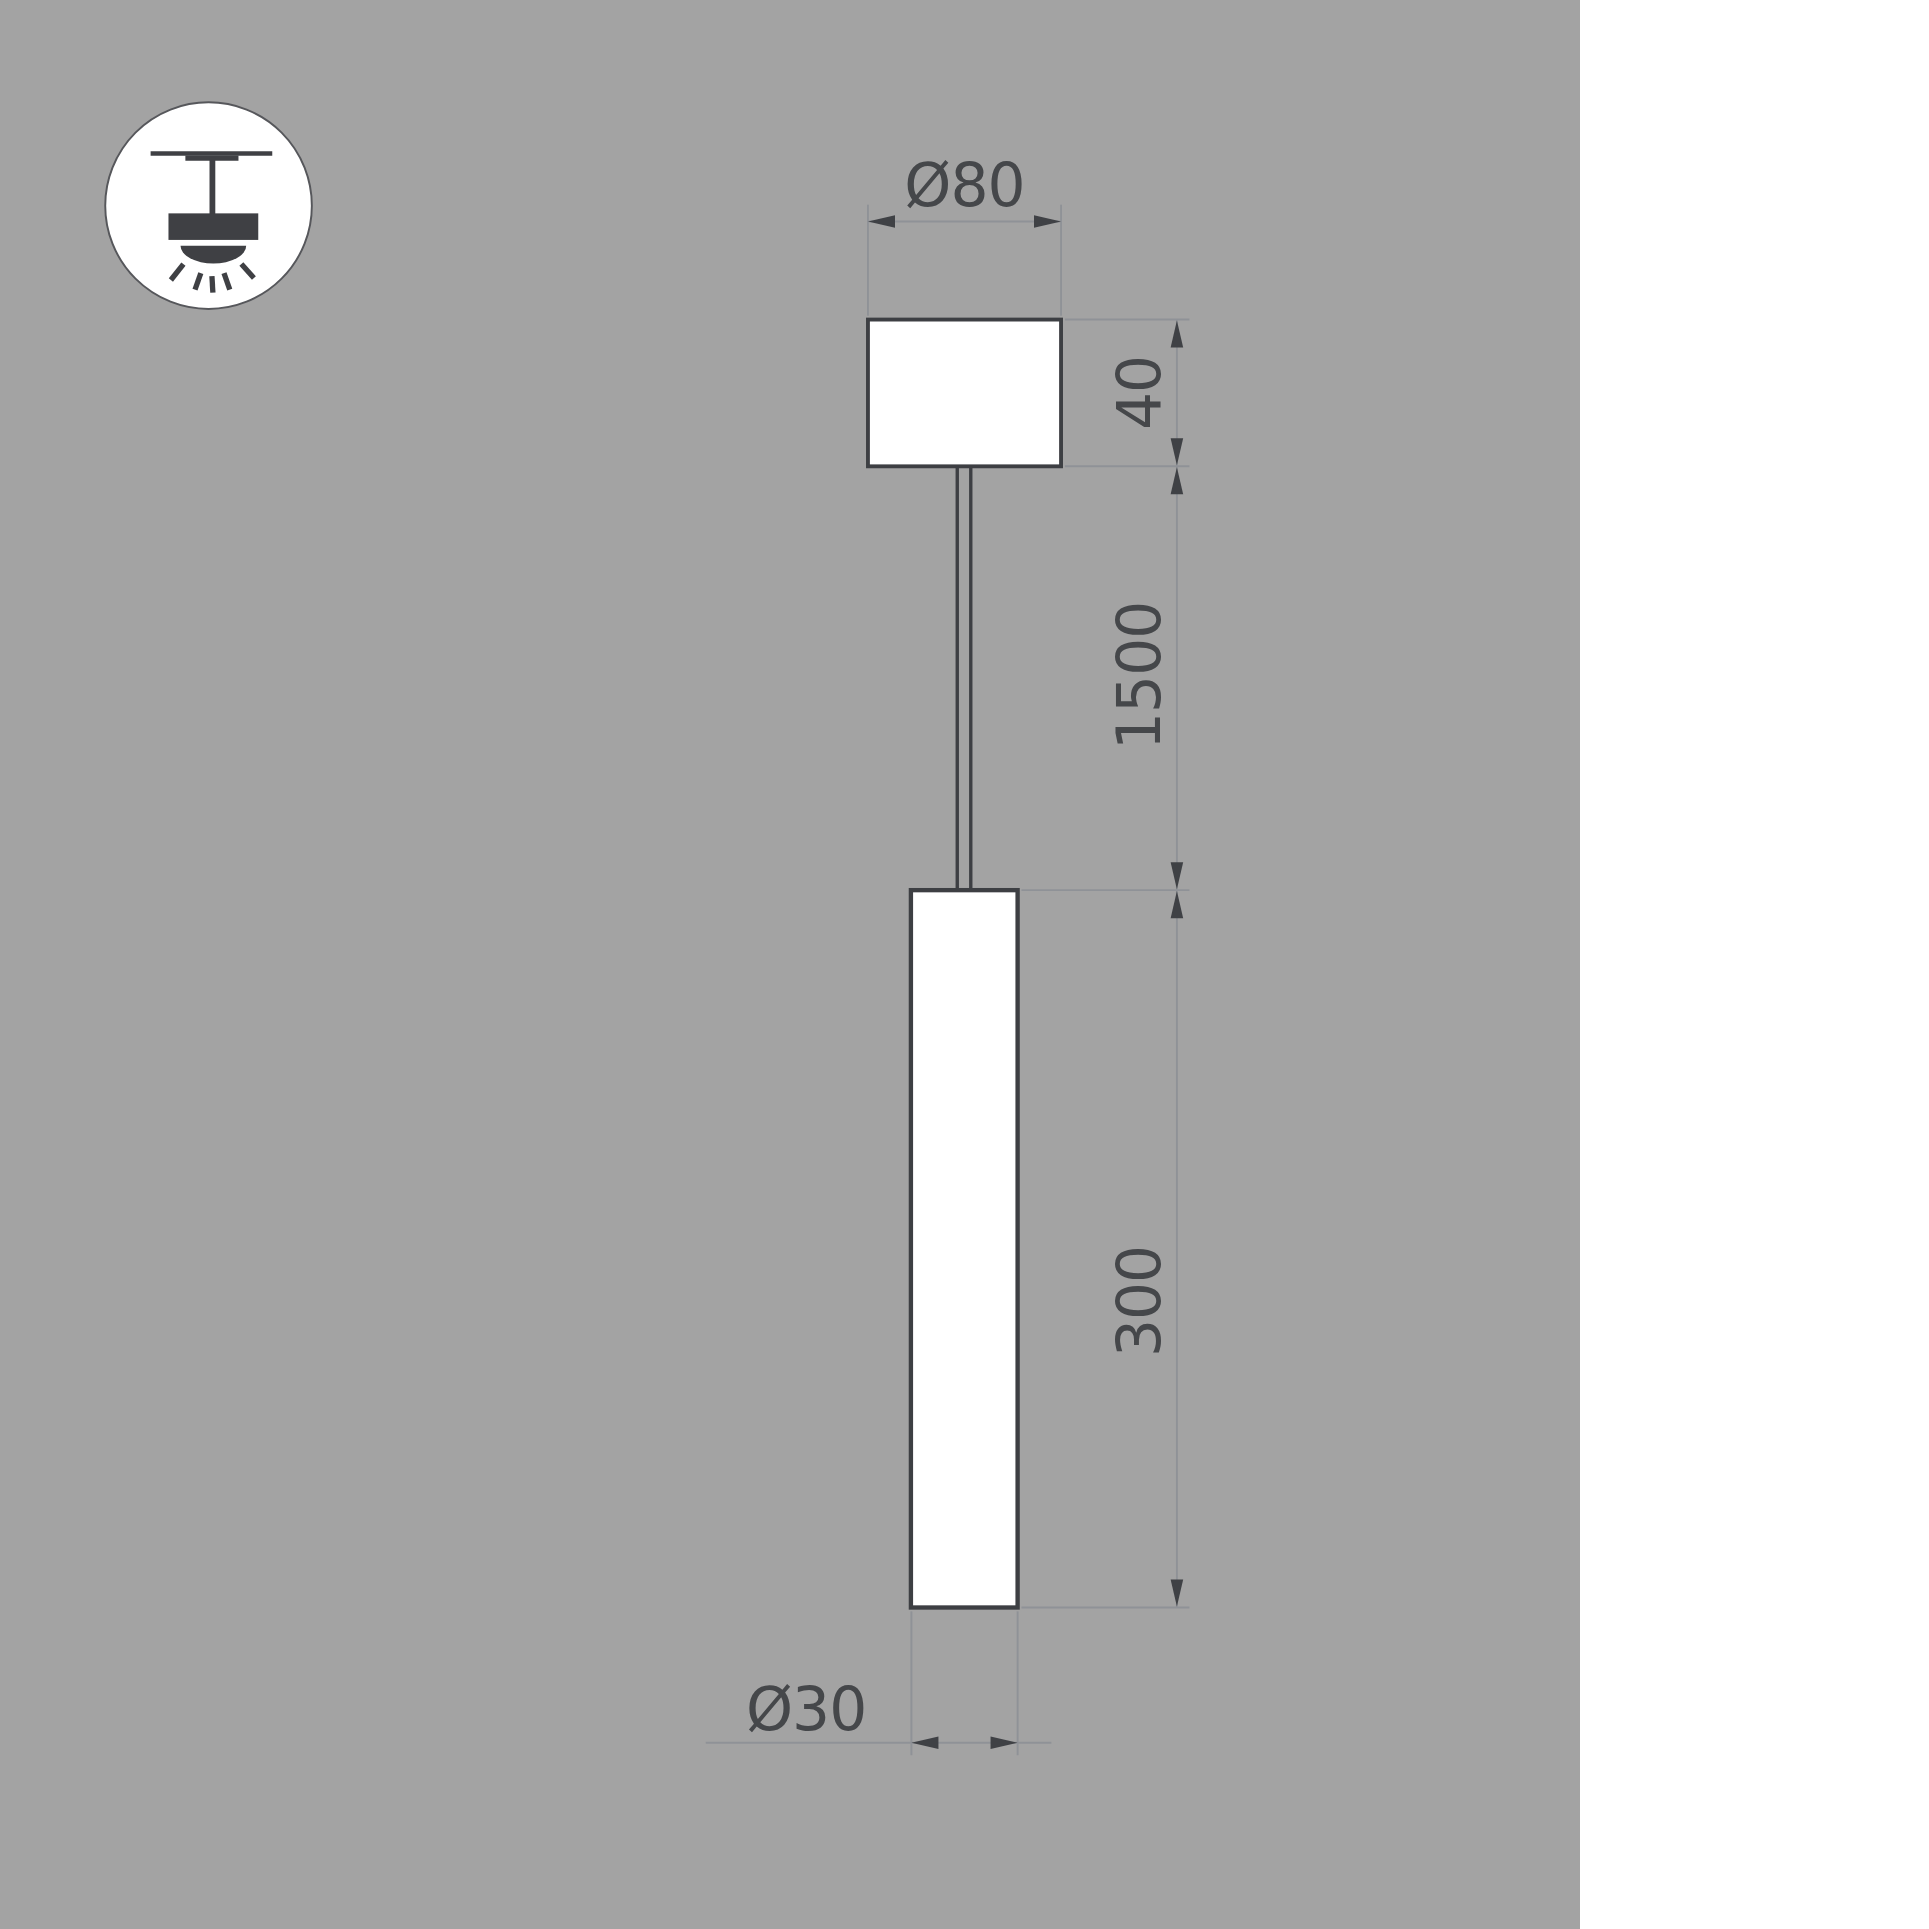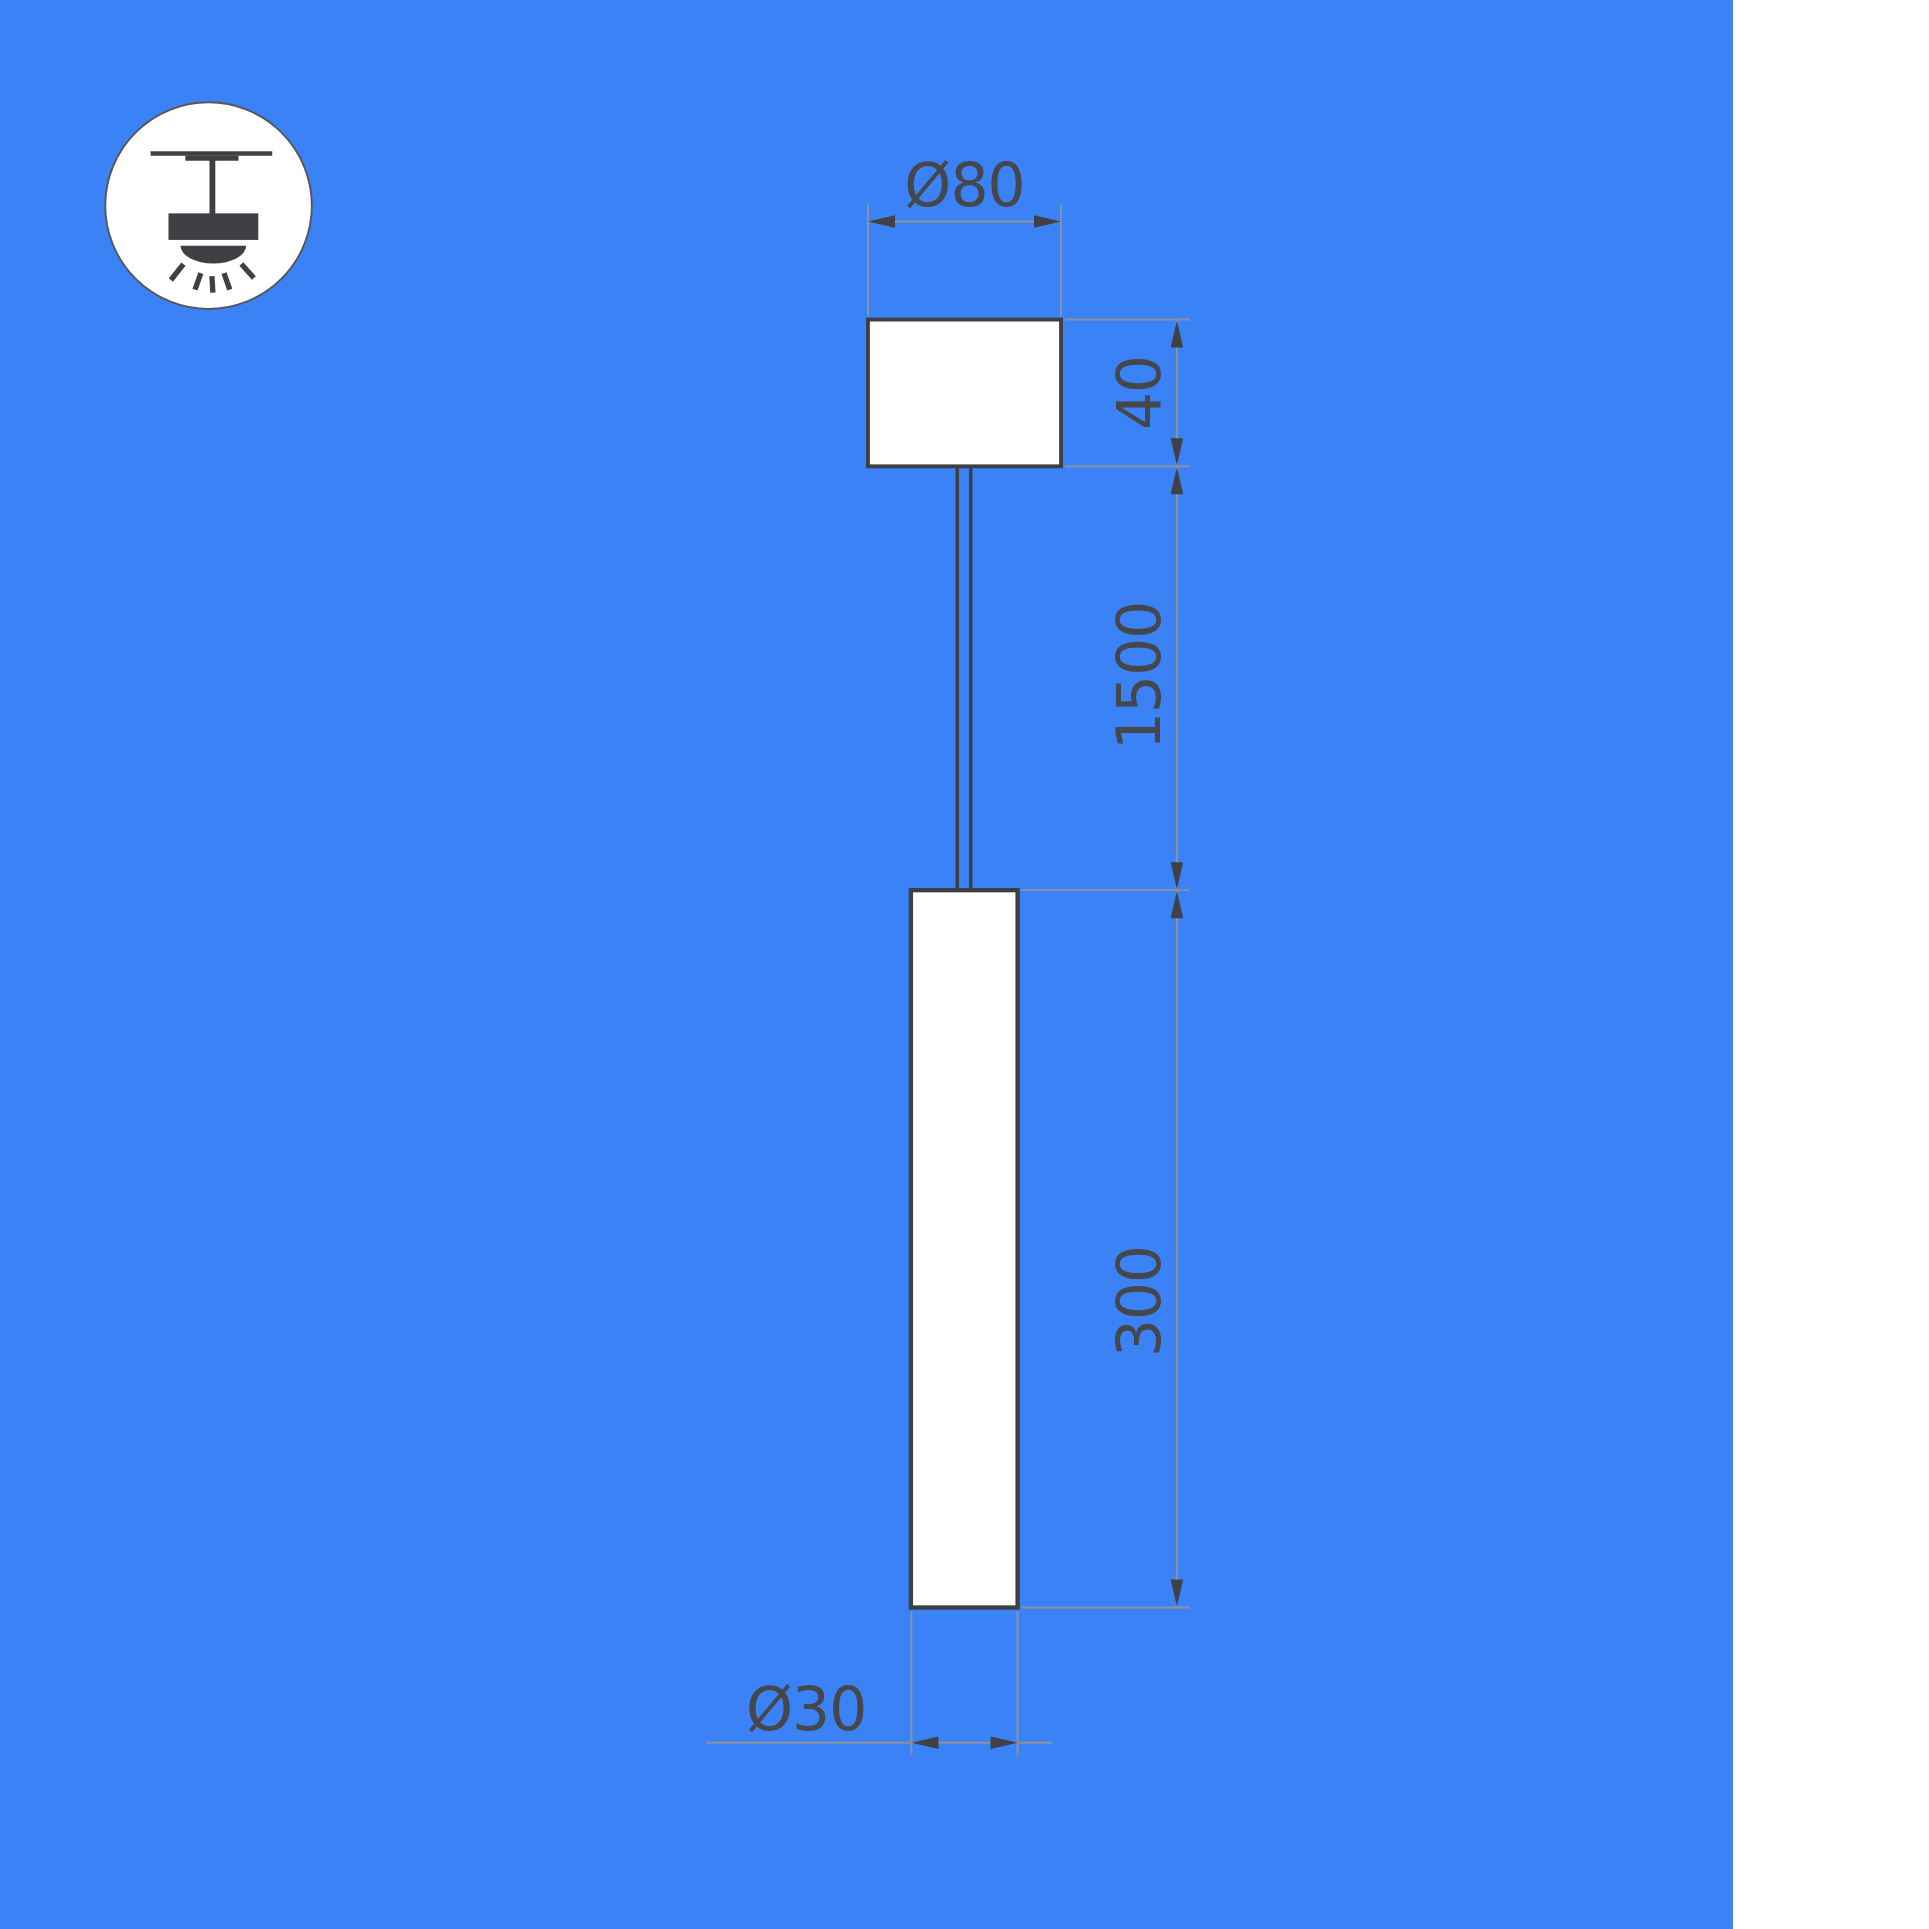--- a/index.html
+++ b/index.html
@@ -5,23 +5,23 @@
   html, body {
     margin: 0;
     padding: 0;
     background: #ffffff;
     width: 1929px;
     height: 1929px;
     overflow: hidden;
   }
   .stage {
     position: relative;
-    width: 1733px;
+    width: 1580px;
     height: 1929px;
-    background: #3b82f6;
+    background: #a3a3a3;
   }
   svg { display: block; }
 
   .heavy        { stroke: #3d3f43; stroke-width: 4;   fill: #ffffff; }
   .heavy-thick  { stroke: #3d3f43; stroke-width: 4.5; fill: #ffffff; }
   .wire-line    { stroke: #3d3f43; stroke-width: 3.5; fill: none; }
   .thin         { stroke: #8f9297; stroke-width: 2;   fill: none; }
   .arrow        { fill: #3f4145; stroke: none; }
   .dim-text {
     font-family: "DejaVu Sans", "Liberation Sans", sans-serif;

